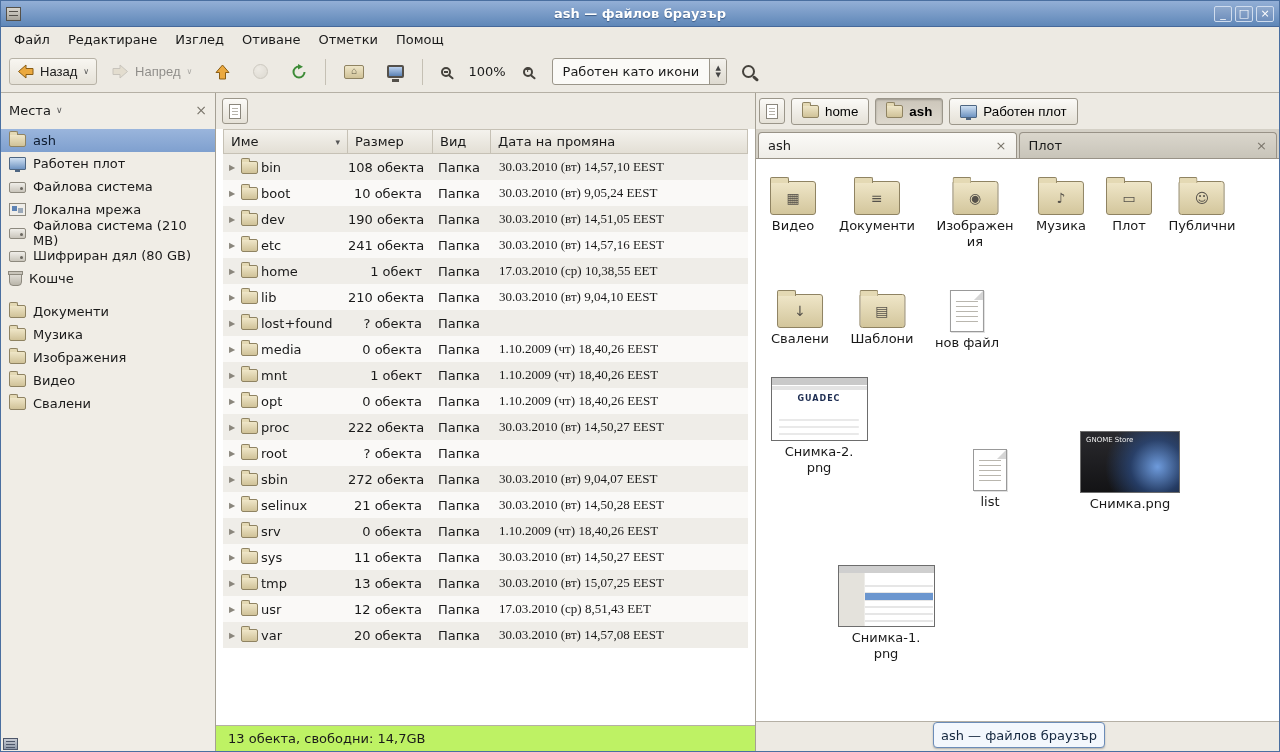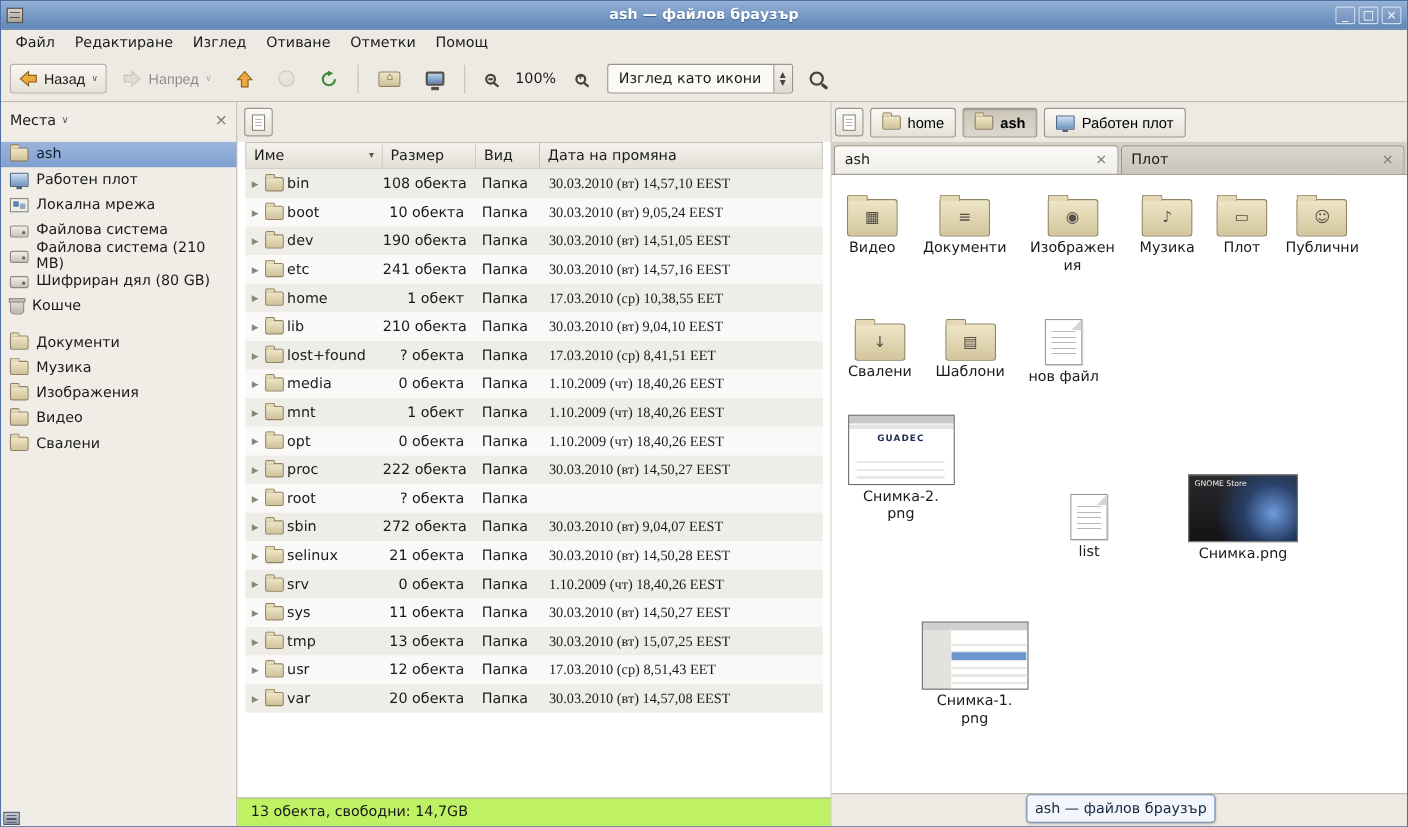--- a/index.html
+++ b/index.html
@@ -247,21 +247,21 @@
       </button>
       <span class="tsep"></span>
       <button class="tbtn">
         <span class="mag small mag-minus"></span>
       </button>
       <span class="zoom-label">100%</span>
       <button class="tbtn">
         <span class="mag small mag-plus"></span>
       </button>
       <div class="combo">
-        <span class="combo-text">Изглед като икони</span>
+        <span class="combo-text">Работен като икони</span>
         <span class="spinner">
             <span>▲</span>
             <span>▼</span>
           </span>
       </div>
       <button class="tbtn">
         <span class="mag"></span>
       </button>
     </div>
 
@@ -276,26 +276,26 @@
         <div class="side-items">
             <div class="side-item selected">
     <span class="gi gi-folder"></span>
     <span class="side-label">ash</span>
   </div>
             <div class="side-item">
     <span class="gi gi-desktop"></span>
     <span class="side-label">Работен плот</span>
   </div>
             <div class="side-item">
+    <span class="gi gi-drive"></span>
+    <span class="side-label">Файлова система</span>
+  </div>
+            <div class="side-item">
     <span class="gi gi-network"></span>
     <span class="side-label">Локална мрежа</span>
-  </div>
-            <div class="side-item">
-    <span class="gi gi-drive"></span>
-    <span class="side-label">Файлова система</span>
   </div>
             <div class="side-item">
     <span class="gi gi-drive"></span>
     <span class="side-label">Файлова система (210 MB)</span>
   </div>
             <div class="side-item">
     <span class="gi gi-drive"></span>
     <span class="side-label">Шифриран дял (80 GB)</span>
   </div>
             <div class="side-item">
@@ -396,21 +396,20 @@
     <span class="cell size">210 обекта</span>
     <span class="cell type">Папка</span>
     <span class="cell date">30.03.2010 (вт)  9,04,10 EEST</span>
   </div>
               <div class="trow">
     <span class="expander">▶</span>
     <span class="gi gi-folder"></span>
     <span class="cell name">lost+found</span>
     <span class="cell size">? обекта</span>
     <span class="cell type">Папка</span>
-    <span class="cell date">17.03.2010 (ср)  8,41,51 EET</span>
   </div>
               <div class="trow">
     <span class="expander">▶</span>
     <span class="gi gi-folder"></span>
     <span class="cell name">media</span>
     <span class="cell size">0 обекта</span>
     <span class="cell type">Папка</span>
     <span class="cell date">1.10.2009 (чт) 18,40,26 EEST</span>
   </div>
               <div class="trow">

